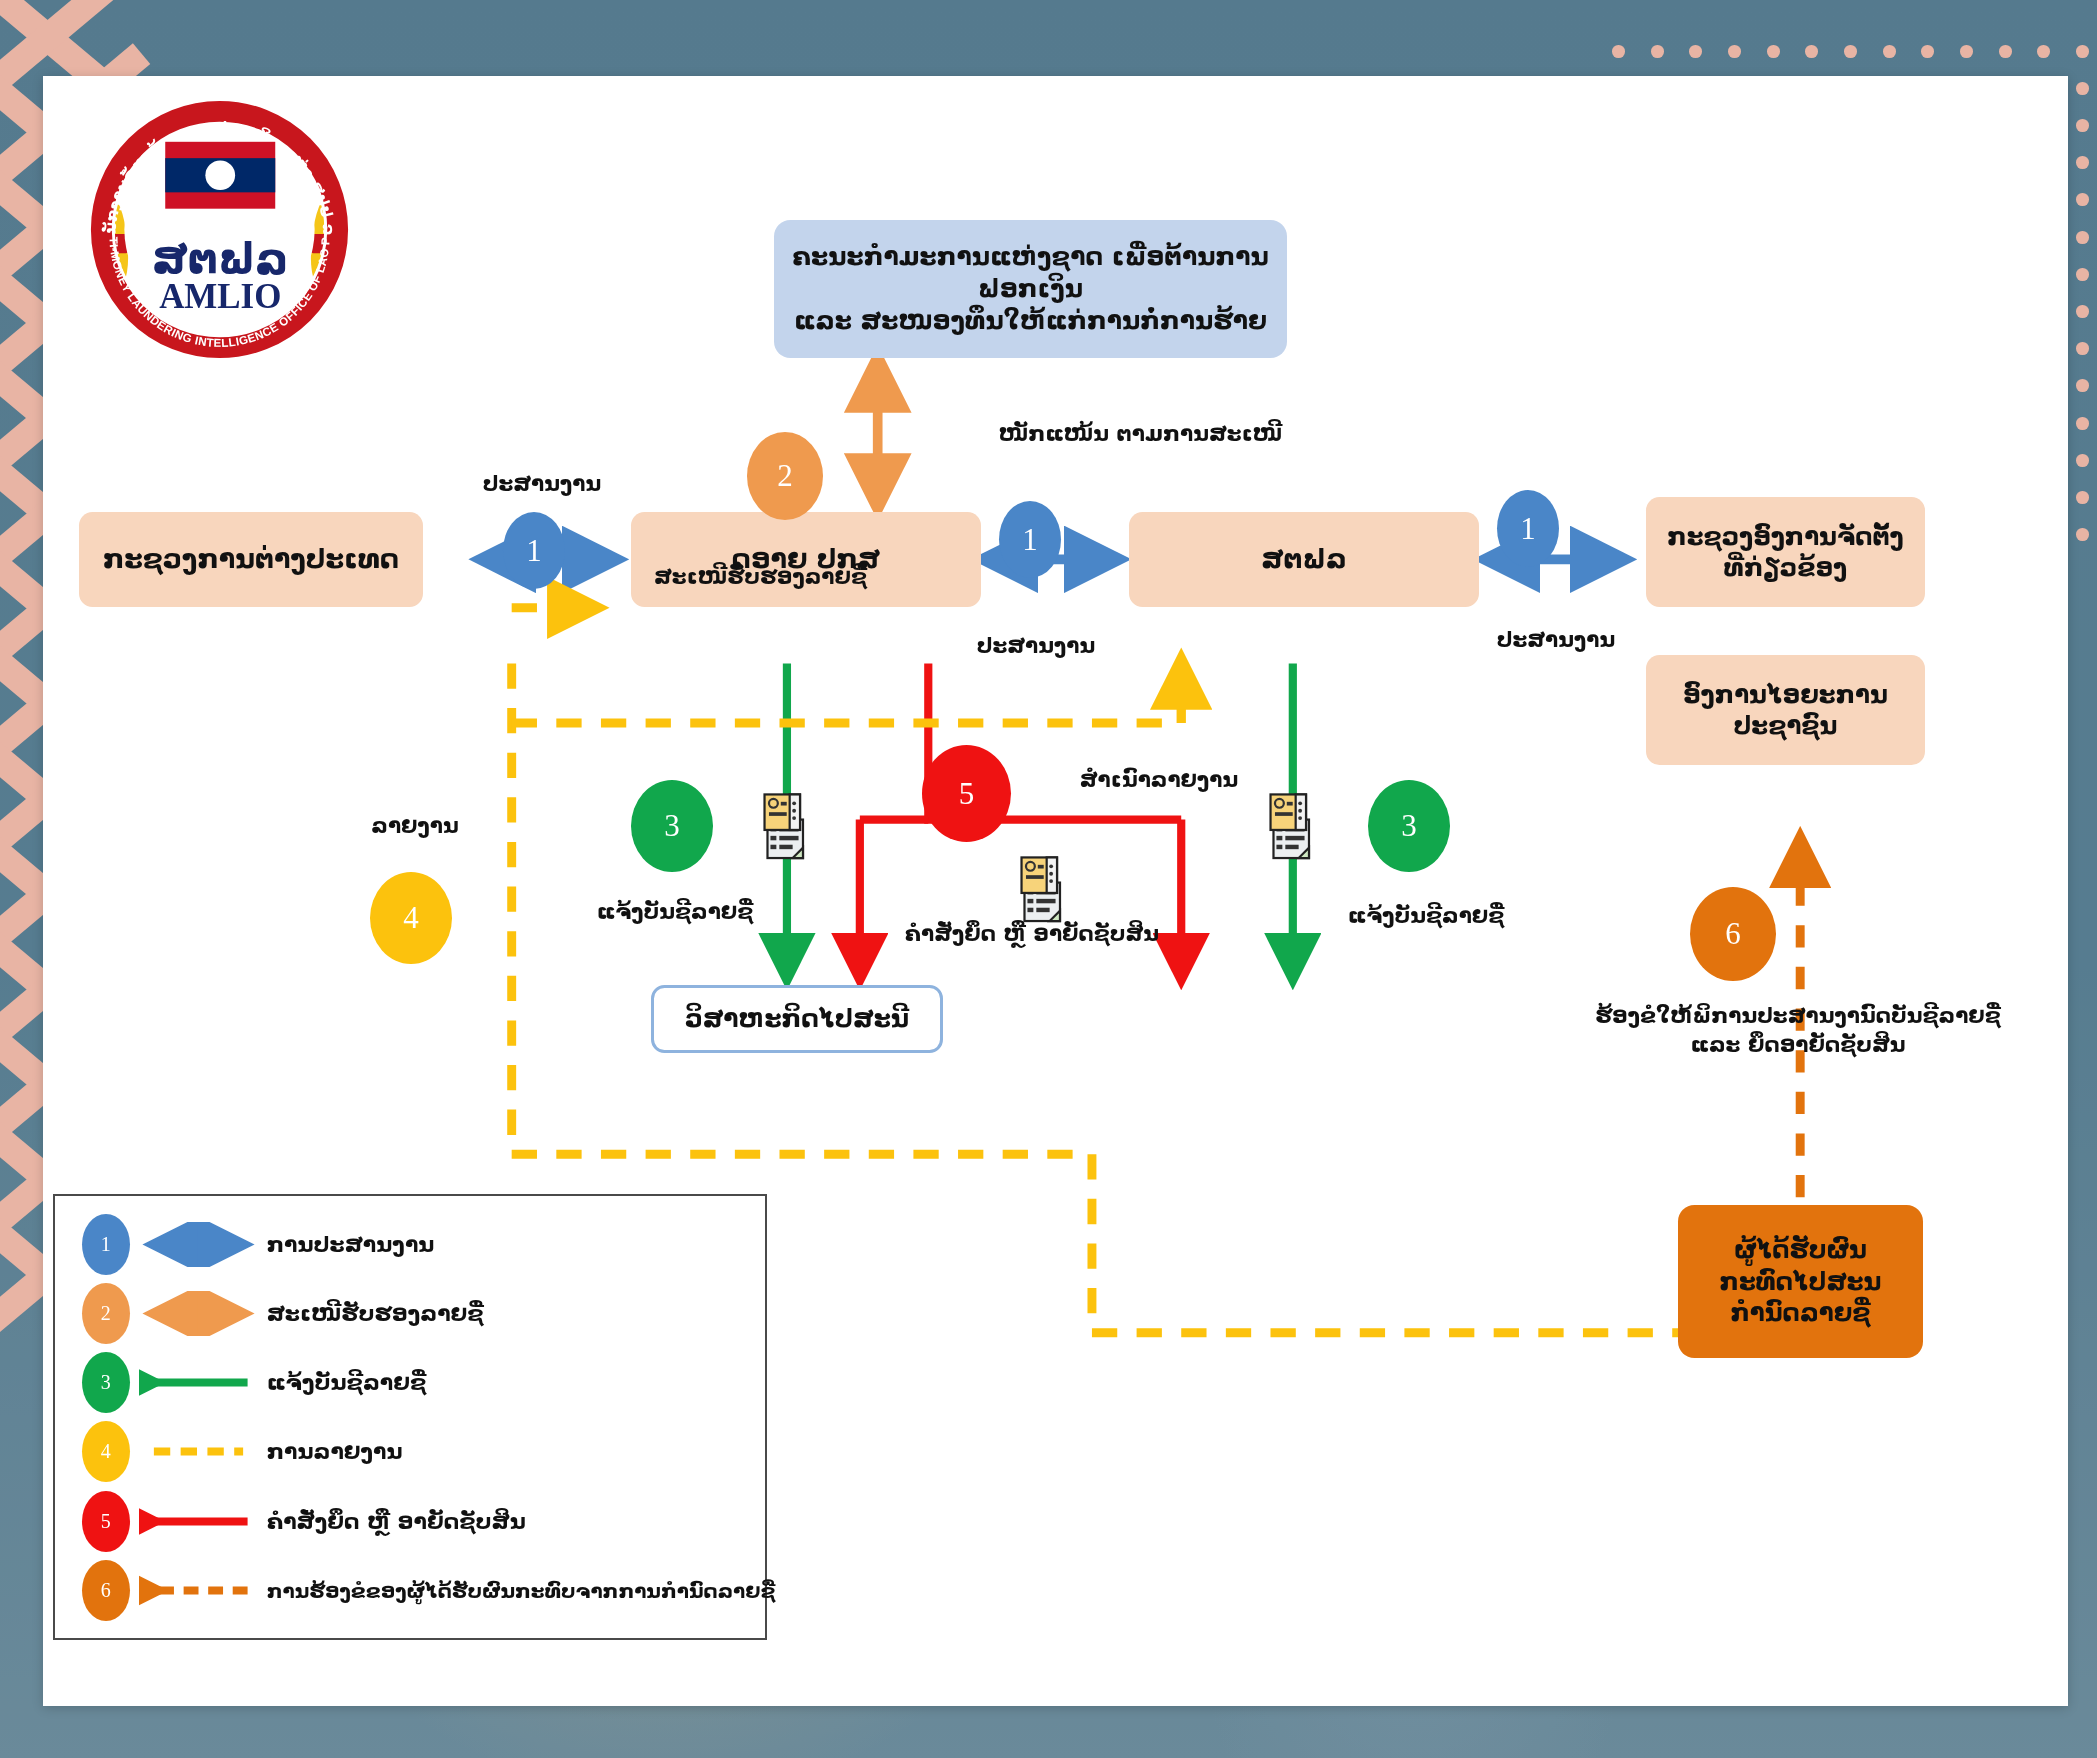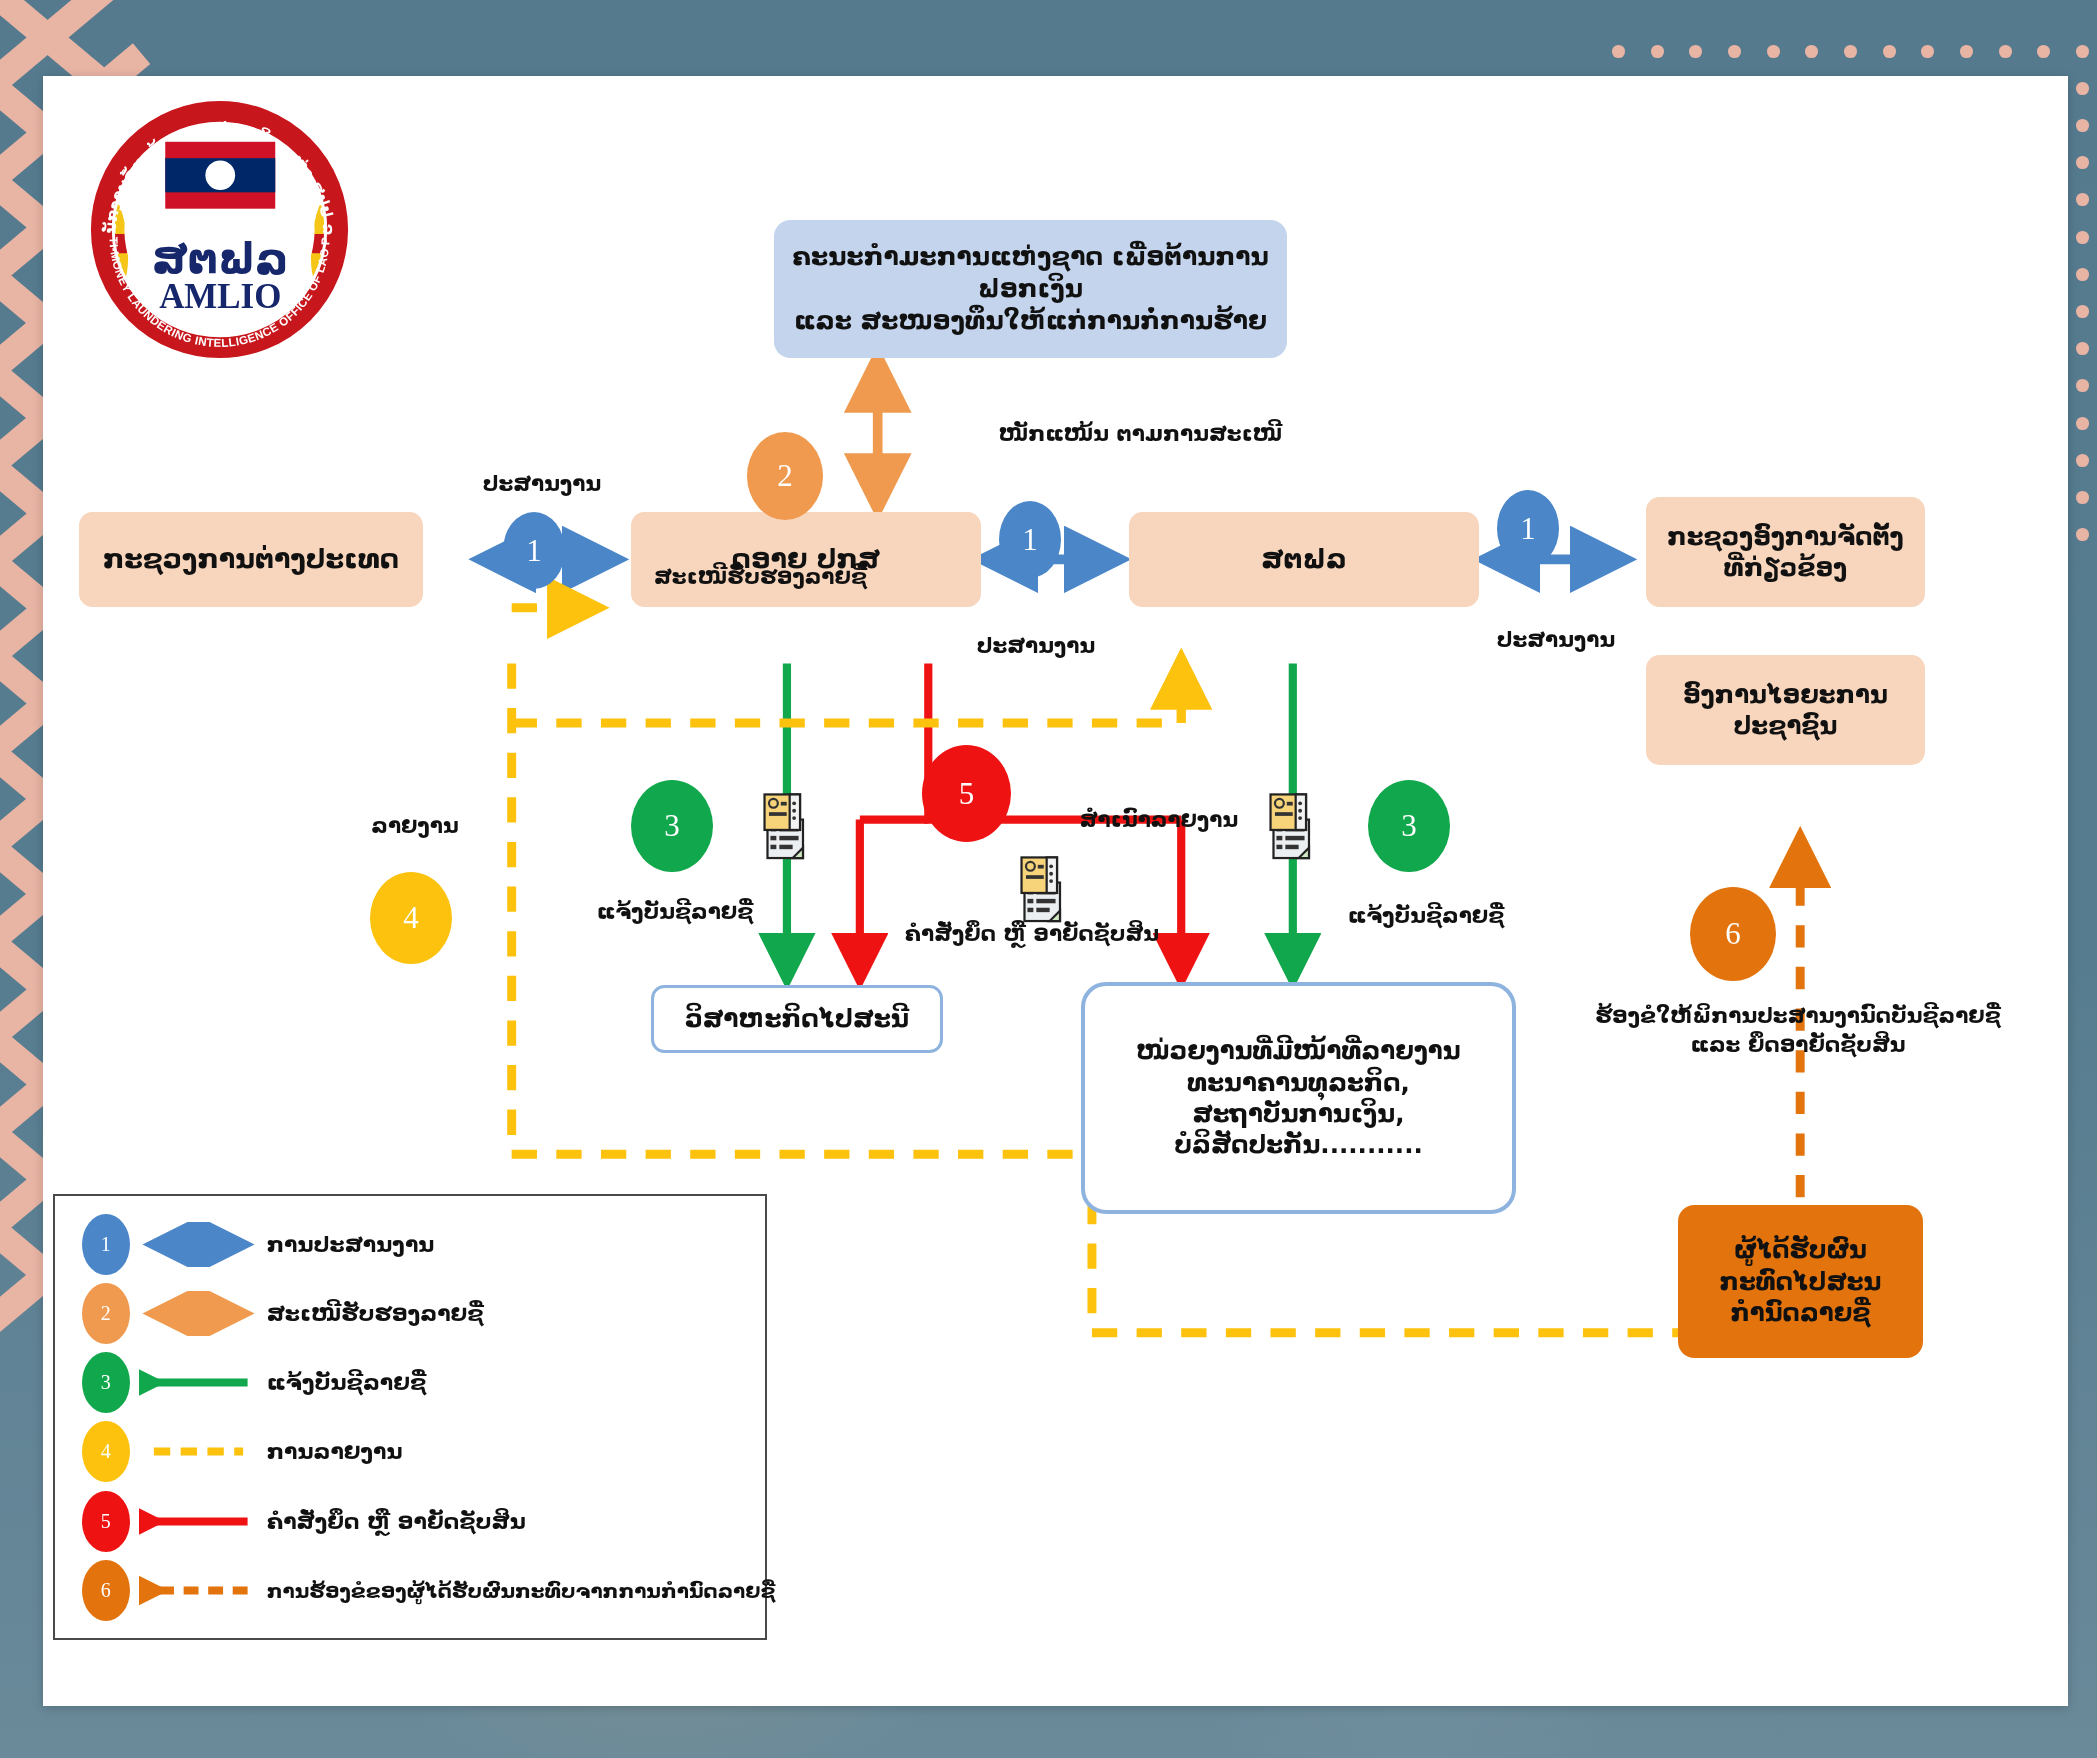--- a/index.html
+++ b/index.html
@@ -439,26 +439,20 @@
     <div>ທີ່ກ່ຽວຂ້ອງ</div>
   </div>
 
   <div class="node peach" style="left:1603px; top:579px; width:279px; height:110px; font-size:24.5px; flex-direction:column;">
     <div>ອົງການໄອຍະການ</div>
     <div>ປະຊາຊົນ</div>
   </div>
 
   <div class="node blue-outline" style="left:608px; top:909px; width:292px; height:68px; font-size:25px;">ວິສາຫະກິດໄປສະນີ</div>
 
-  <div class="node blue-outline-lg" style="left:1038px; top:906px; width:435px; height:232px; font-size:24.5px; flex-direction:column;">
-    <div>ໜ່ວຍງານທີ່ມີໜ້າທີ່ລາຍງານ</div>
-    <div>ທະນາຄານທຸລະກິດ,</div>
-    <div>ສະຖາບັນການເງິນ,</div>
-    <div>ບໍລິສັດປະກັນ...........</div>
-  </div>
 
   <div class="node orange-fill" style="left:1635px; top:1129px; width:245px; height:153px; font-size:24.5px; flex-direction:column;">
     <div>ຜູ້ໄດ້ຮັບຜົນ</div>
     <div>ກະທົດໄປສະນ</div>
     <div>ກຳນົດລາຍຊື່</div>
   </div>
 
   <div class="badge b-blue" style="left:460px;  top:436px;  width:62px; height:77px;">1</div>
   <div class="badge b-blue" style="left:956px; top:425px;  width:62px; height:77px;">1</div>
   <div class="badge b-blue" style="left:1454px; top:414px;  width:62px; height:77px;">1</div>
@@ -541,21 +535,21 @@
   </div>
 
   <div class="lbl" style="left:305px; top:736px; width:134px;">ລາຍງານ</div>
 
   <div class="lbl" style="left:528px; top:822px; width:208px;">ແຈ້ງບັນຊີລາຍຊື່</div>
 
   <div class="lbl" style="left:1279px; top:826px; width:208px;">ແຈ້ງບັນຊີລາຍຊື່</div>
 
   <div class="lbl" style="left:840px; top:844px; width:298px;">ຄຳສັ່ງຍຶດ ຫຼື ອາຍັດຊັບສິນ</div>
 
-  <div class="lbl" style="left:997px; top:690px; width:238px;margin-top:40px;">ສຳເນົາລາຍງານ</div>
+  <div class="lbl" style="left:997px; top:690px; width:238px;">ສຳເນົາລາຍງານ</div>
 
   <div class="lbl" style="left:1517px; top:926px; width:476px;">
     <div>ຮ້ອງຂໍໃຫ້ພິການປະສານງານົດບັນຊີລາຍຊື່</div>
     <div>ແລະ ຍຶດອາຍັດຊັບສິນ</div>
   </div>
 
   <div id="legend">
     <div class="leg-row" style="top:15px;">
       <div class="leg-badge" style="background:#4a86c8;">1</div>
       <svg class="leg-arrow" viewBox="0 0 160 60">

